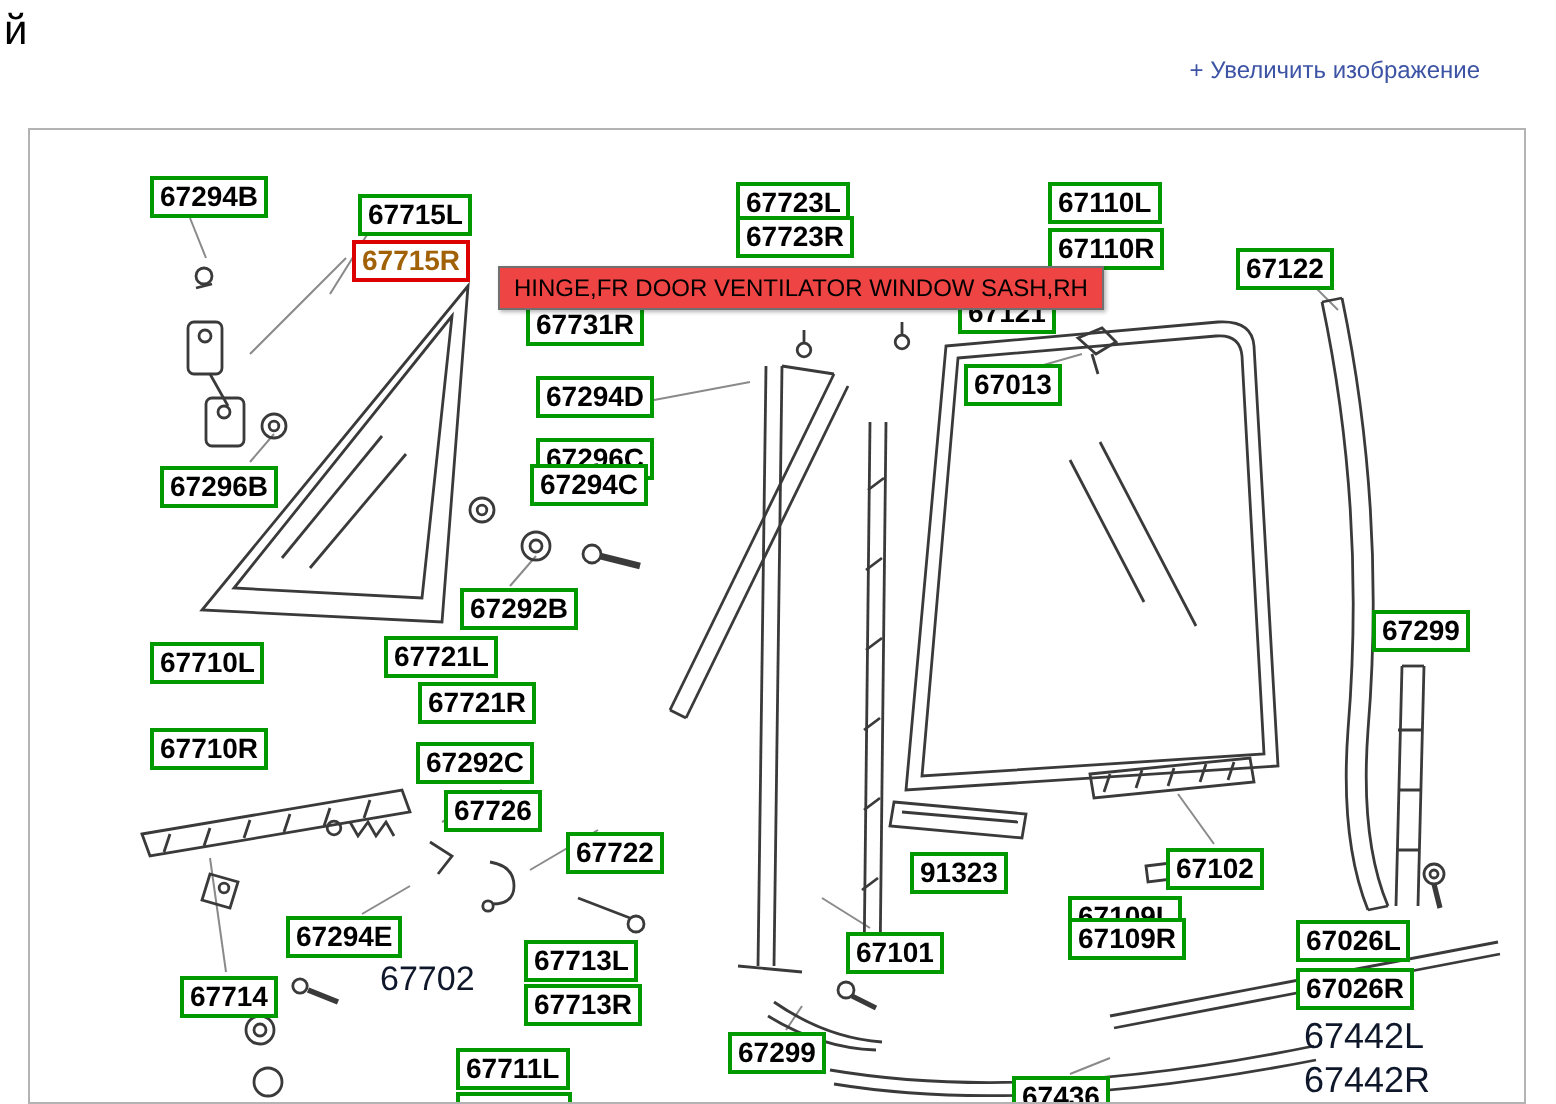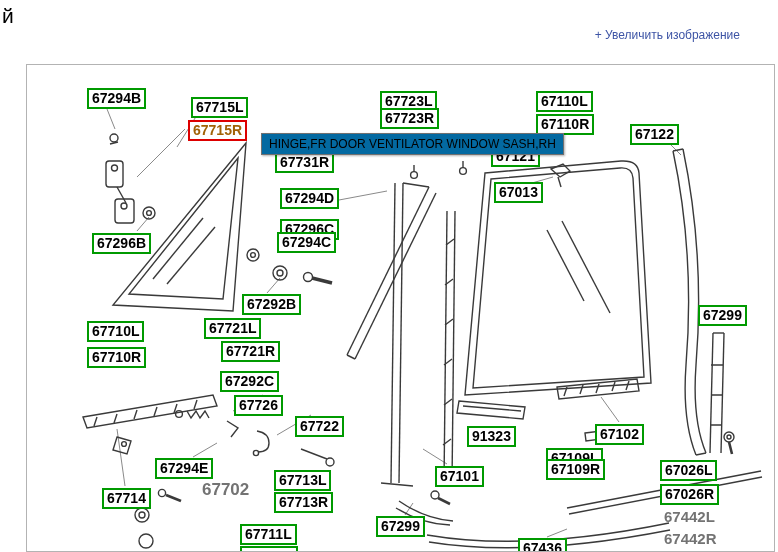--- a/index.html
+++ b/index.html
@@ -2,31 +2,31 @@
 <html><head>
 <meta charset="utf-8">
 <style>
   * { margin:0; padding:0; box-sizing:border-box; }
   html,body { width:778px; height:552px; background:#ffffff; overflow:hidden;
               font-family:"Liberation Sans", sans-serif; position:relative; }
   .corner-text { position:absolute; left:2px; top:4px; font-size:21px; color:#000; }
   .enlarge-link { position:absolute; right:38px; top:28px; font-size:12px;
                   color:#3d54a5; text-decoration:none; cursor:pointer;text-align:right; }
   .panel { position:absolute; left:14px; top:64px; width:749px; height:488px;
-           border:1px solid #b3b3b3; background:#fff; overflow:hidden;margin-left:12px; }
+           border:1px solid #b3b3b3; background:#fff; overflow:hidden; }
   .panel svg { position:absolute; left:0; top:0; }
   .lbl { position:absolute; border:2px solid #009a00; background:#fff; color:#000;
          font-weight:bold; font-size:14px; line-height:17px; padding:0 3px;
          white-space:nowrap; z-index:5; cursor:pointer; }
   .lbl.hl { border-color:#dd0000; color:#a16207; }
-  .plain { position:absolute; font-weight:bold; color:#737373; white-space:nowrap;
+  .plain { position:absolute; font-weight:normal; color:#0f172a; white-space:nowrap;
            z-index:5; cursor:pointer; }
   .plain.big { font-size:17px; }
-  .plain.mid { font-size:15px; }
-  .tooltip { position:absolute; left:234px; top:68px; background:#0369a1;
+  .plain.mid { font-size:18px; }
+  .tooltip { position:absolute; left:234px; top:68px; background:#ef4444;
              border:1px solid #707070; font-size:12px; color:#000;
              padding:3px 7px; white-space:nowrap; z-index:20;
              box-shadow:1px 1px 2px rgba(0,0,0,.3); }
 </style>
 </head>
 <body>
 
 <span class="corner-text">й</span>
 <a class="enlarge-link">+ Увеличить изображение</a>
 
@@ -178,21 +178,21 @@
   <div class="lbl" style="left:248px;top:87px">67731R</div>
   <div class="lbl" style="left:464px;top:81px">67121</div>
   <div class="lbl" style="left:467px;top:117px">67013</div>
   <div class="lbl" style="left:253px;top:123px">67294D</div>
   <div class="lbl" style="left:253px;top:154px">67296C</div>
   <div class="lbl" style="left:250px;top:167px">67294C</div>
   <div class="lbl" style="left:65px;top:168px">67296B</div>
   <div class="lbl" style="left:215px;top:229px">67292B</div>
   <div class="lbl" style="left:60px;top:256px">67710L</div>
   <div class="lbl" style="left:177px;top:253px">67721L</div>
-  <div class="lbl" style="left:60px;top:282px">67710R</div>
+  <div class="lbl" style="left:60px;top:299px">67710R</div>
   <div class="lbl" style="left:194px;top:276px">67721R</div>
   <div class="lbl" style="left:193px;top:306px">67292C</div>
   <div class="lbl" style="left:207px;top:330px">67726</div>
   <div class="lbl" style="left:268px;top:351px">67722</div>
   <div class="lbl" style="left:128px;top:393px">67294E</div>
   <div class="lbl" style="left:75px;top:423px">67714</div>
   <div class="plain big" style="left:175px;top:415px">67702</div>
   <div class="lbl" style="left:247px;top:405px">67713L</div>
   <div class="lbl" style="left:247px;top:427px">67713R</div>
   <div class="lbl" style="left:213px;top:459px">67711L</div>

